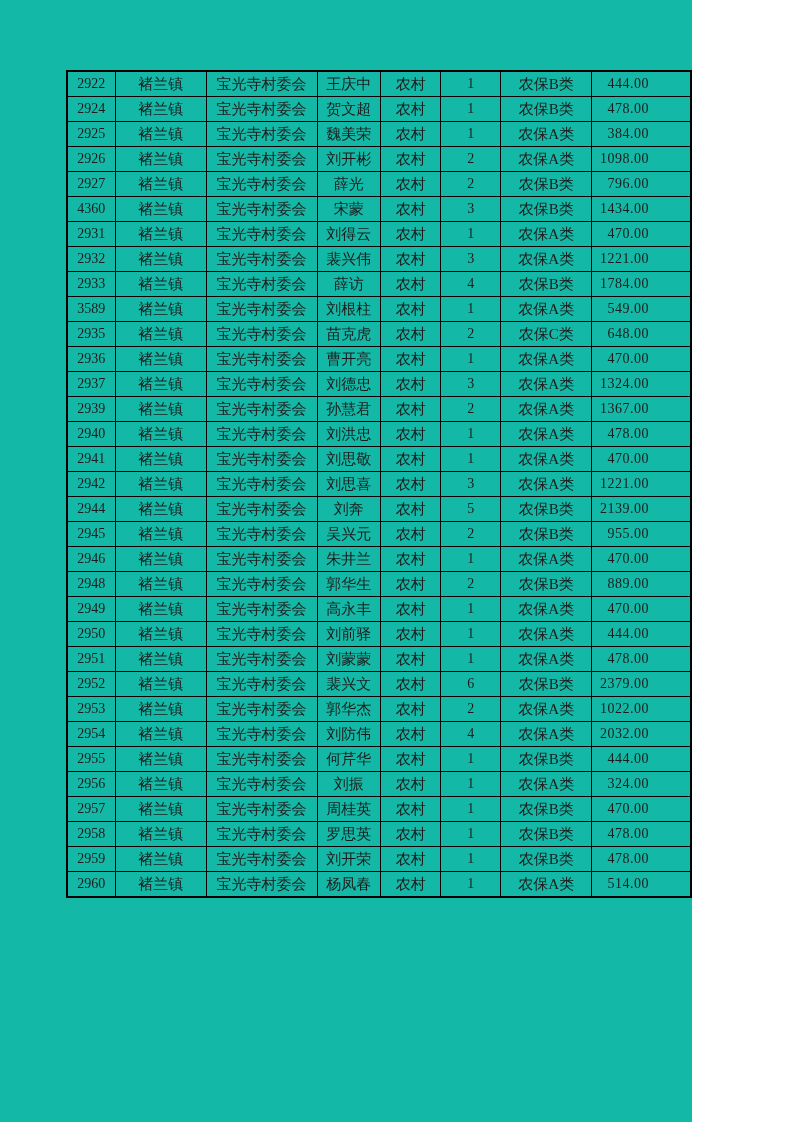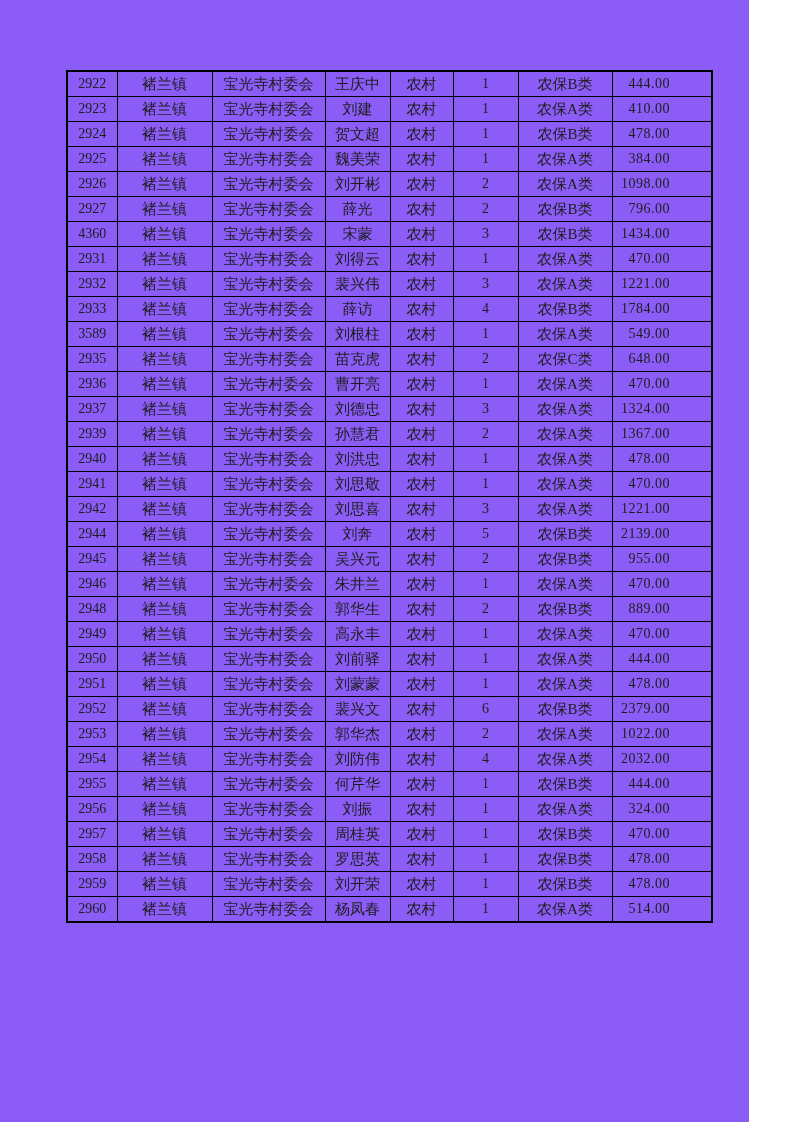--- a/index.html
+++ b/index.html
@@ -6,23 +6,23 @@
     margin: 0;
     padding: 0;
     background: #ffffff;
     width: 793px;
     height: 1122px;
     font-family: "Liberation Serif", "DejaVu Serif", serif;
     color: #1d1d1d;
   }
   .page {
     position: relative;
-    width: 749px;
+    width: 692px;
     height: 1122px;
-    background: #8b5cf6;
+    background: #14b8a6;
     overflow: hidden;
   }
   .table-wrap {
     position: absolute;
     left: 66px;
     top: 70px;
   }
   table.roster {
     border-collapse: collapse;
     table-layout: fixed;
@@ -71,30 +71,20 @@
             <td class="seq">2922</td>
             <td>褚兰镇</td>
             <td>宝光寺村委会</td>
             <td>王庆中</td>
             <td>农村</td>
             <td class="cnt">1</td>
             <td>农保B类</td>
             <td class="amt">444.00</td>
           </tr>
           <tr>
-            <td class="seq">2923</td>
-            <td>褚兰镇</td>
-            <td>宝光寺村委会</td>
-            <td>刘建</td>
-            <td>农村</td>
-            <td class="cnt">1</td>
-            <td>农保A类</td>
-            <td class="amt">410.00</td>
-          </tr>
-          <tr>
             <td class="seq">2924</td>
             <td>褚兰镇</td>
             <td>宝光寺村委会</td>
             <td>贺文超</td>
             <td>农村</td>
             <td class="cnt">1</td>
             <td>农保B类</td>
             <td class="amt">478.00</td>
           </tr>
           <tr>

